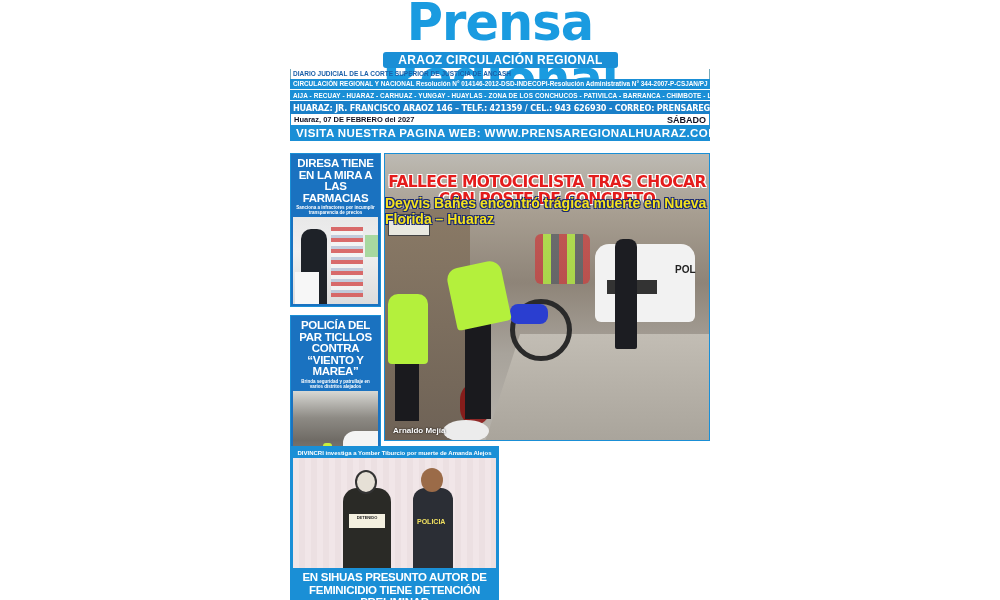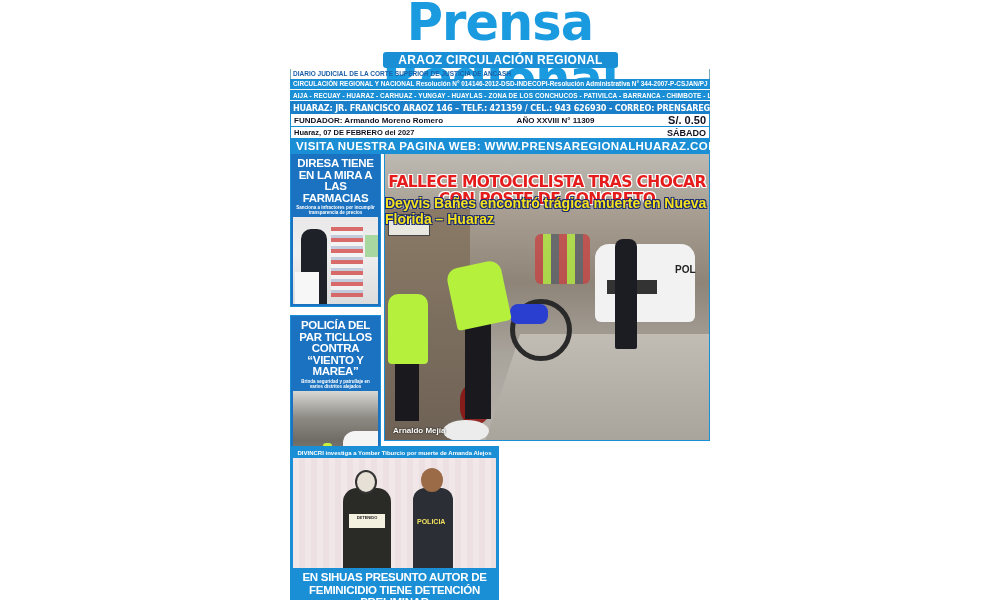--- a/index.html
+++ b/index.html
@@ -92,25 +92,20 @@
 <div class="page">
 
   <div class="masthead">Prensa Regional</div>
   <div class="subtitle-pill">ARAOZ CIRCULACIÓN REGIONAL</div>
 
   <div class="info-block">
     <div class="info-row row-judicial">DIARIO JUDICIAL DE LA CORTE SUPERIOR DE JUSTICIA DE ANCASH</div>
     <div class="info-row row-circ">CIRCULACIÓN REGIONAL Y NACIONAL Resolución N° 014146-2012-DSD-INDECOPI-Resolución Administrativa N° 344-2007-P-CSJAN/PJ</div>
     <div class="info-row row-towns">AIJA - RECUAY - HUARAZ - CARHUAZ - YUNGAY - HUAYLAS - ZONA DE LOS CONCHUCOS - PATIVILCA - BARRANCA - CHIMBOTE - LIMA NORTE</div>
     <div class="info-row row-address">HUARAZ: JR. FRANCISCO ARAOZ 146 – TELF.: 421359 / CEL.: 943 626930 - CORREO: PRENSAREGIONAL_1@YAHOO.ES</div>
-    <div class="info-row row-founder">
-      <span>FUNDADOR: Armando Moreno Romero</span>
-      <span>AÑO XXVIII N° 11309</span>
-      <span class="price">S/. 0.50</span>
-    </div>
     <div class="info-row row-date">
       <span>Huaraz, 07 DE FEBRERO del  2027</span>
       <span class="day">SÁBADO</span>
     </div>
     <div class="info-row row-web">VISITA NUESTRA PAGINA WEB:  WWW.PRENSAREGIONALHUARAZ.COM.PE</div>
   </div>
 
   <div class="side-col">
     <div class="side-box">
       <div class="side-title">DIRESA TIENE EN LA MIRA A LAS FARMACIAS</div>

